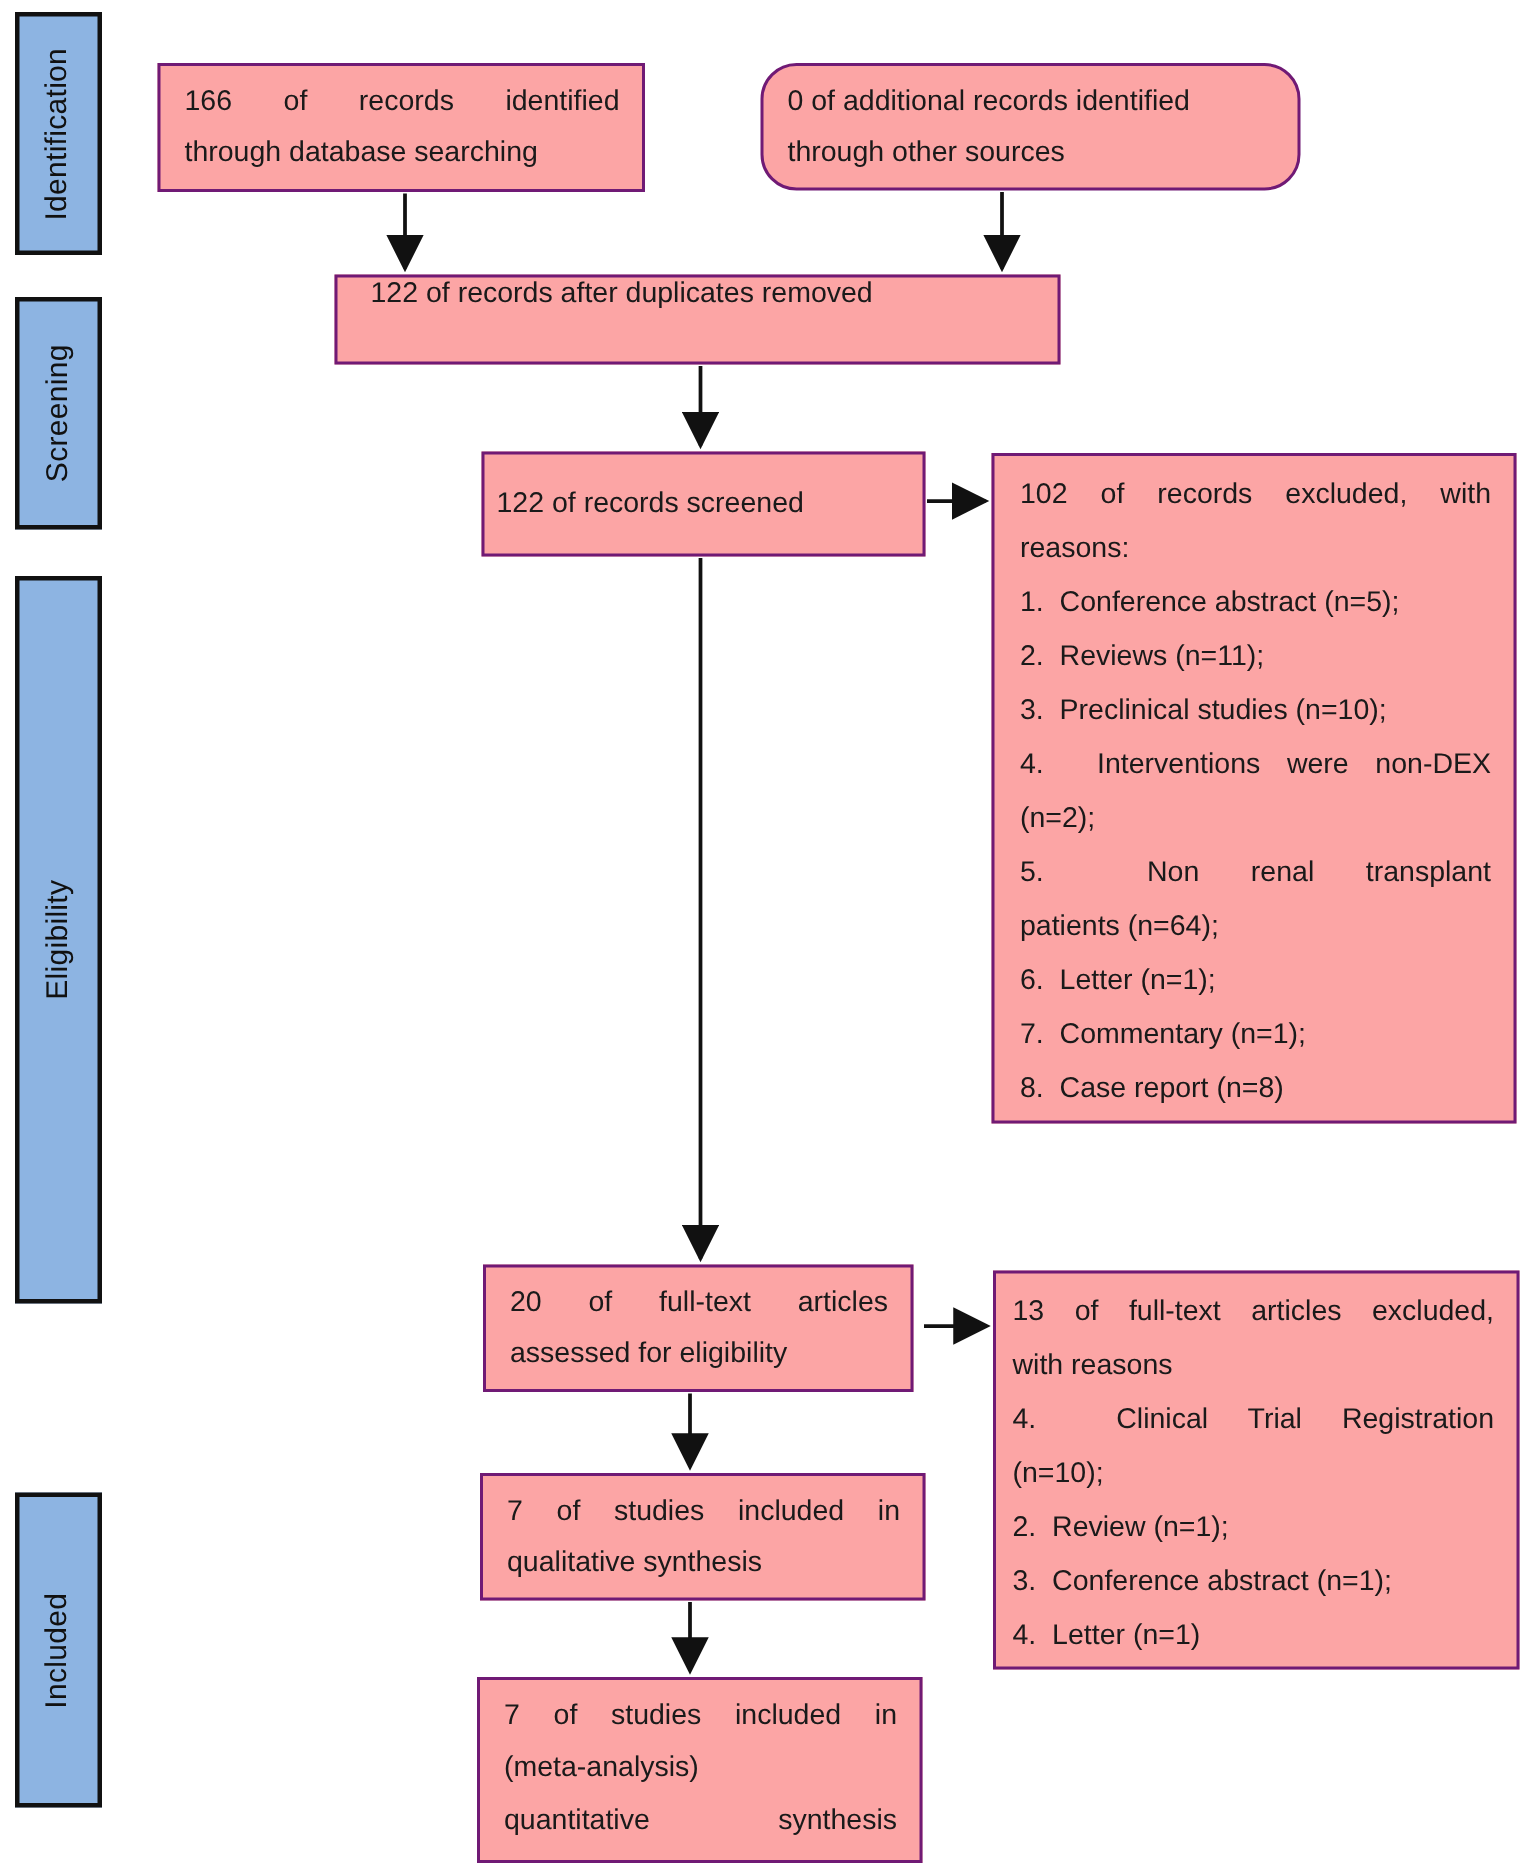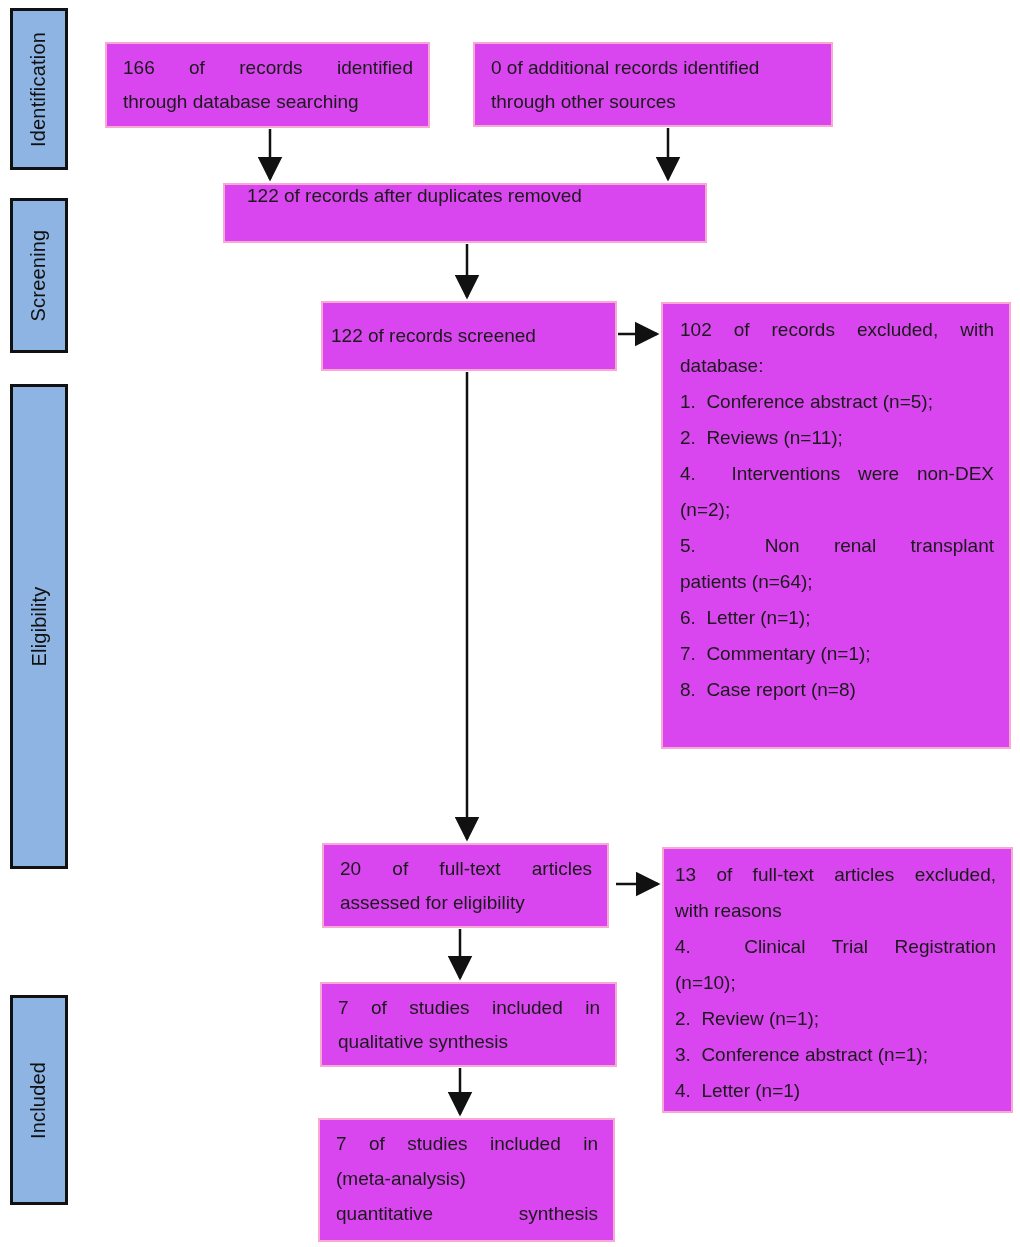--- a/index.html
+++ b/index.html
@@ -37,41 +37,41 @@
     color: #111111;
   }
   #stage-identification { top: 8px;   height: 162px; }
   #stage-screening      { top: 198px; height: 155px; }
   #stage-eligibility    { top: 384px; height: 485px; }
   #stage-included       { top: 995px; height: 210px; }
 
   
   .fbox {
     position: absolute;
-    background: #d946ef;
-    border: 2px solid #f9a8d4;
+    background: #fca5a5;
+    border: 2px solid #701a75;
     box-sizing: border-box;
     font-size: 19px;
     color: #1a1a1a;
   }
   .fbox .line {
     white-space: pre-wrap;
     text-align: left;
   }
   .fbox .line.stretch {
     text-align: justify;
     text-align-last: justify;
     -moz-text-align-last: justify;
     text-justify: inter-word;
   }
   .pad2 { padding: 7px 15px 0 16px; }
   .pad2 .line { line-height: 34px; }
 
   #box-records-identified   { left: 105px; top: 42px;  width: 325px; height: 86px; }
-  #box-additional-records   { left: 473px; top: 42px;  width: 360px; height: 85px; }
+  #box-additional-records   { left: 507px; top: 42px;  width: 360px; height: 85px; border-radius: 24px; }
   #box-after-duplicates     { left: 223px; top: 183px; width: 484px; height: 60px;
                               display: flex; align-items: flex-start; padding-left: 22px; }
   #box-records-screened     { left: 321px; top: 301px; width: 296px; height: 70px;
                               display: flex; align-items: center; padding-left: 8px; }
   #box-records-excluded     { left: 661px; top: 302px; width: 350px; height: 447px;
                               padding: 8px 15px 0 17px; }
   #box-records-excluded .line   { line-height: 36px; }
   #box-fulltext-assessed    { left: 322px; top: 843px; width: 287px; height: 85px; }
   #box-fulltext-excluded    { left: 662px; top: 847px; width: 351px; height: 266px;
                               padding: 8px 15px 0 11px; }
@@ -121,23 +121,24 @@
   <div class="fbox" id="box-after-duplicates">
       <div class="line">122 of records after duplicates removed</div>
     </div>
 
   <div class="fbox" id="box-records-screened">
       <div class="line">122 of records screened</div>
     </div>
 
   <div class="fbox" id="box-records-excluded">
       <div class="line stretch">102 of records excluded, with</div>
-      <div class="line">database:</div>
+      <div class="line">reasons:</div>
       <div class="line">1.  Conference abstract (n=5);</div>
       <div class="line">2.  Reviews (n=11);</div>
+      <div class="line">3.  Preclinical studies (n=10);</div>
       <div class="line stretch">4.  Interventions were non-DEX</div>
       <div class="line">(n=2);</div>
       <div class="line stretch">5.  Non renal transplant</div>
       <div class="line">patients (n=64);</div>
       <div class="line">6.  Letter (n=1);</div>
       <div class="line">7.  Commentary (n=1);</div>
       <div class="line">8.  Case report (n=8)</div>
     </div>
 
   <div class="fbox pad2" id="box-fulltext-assessed">

